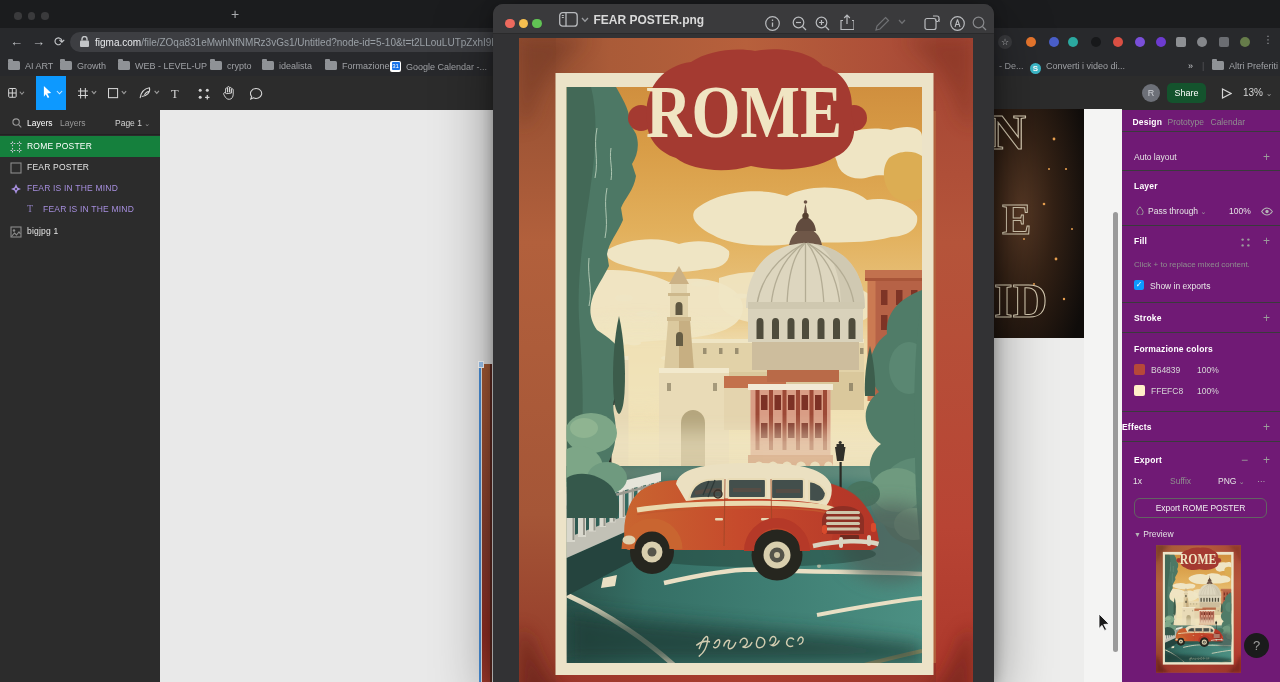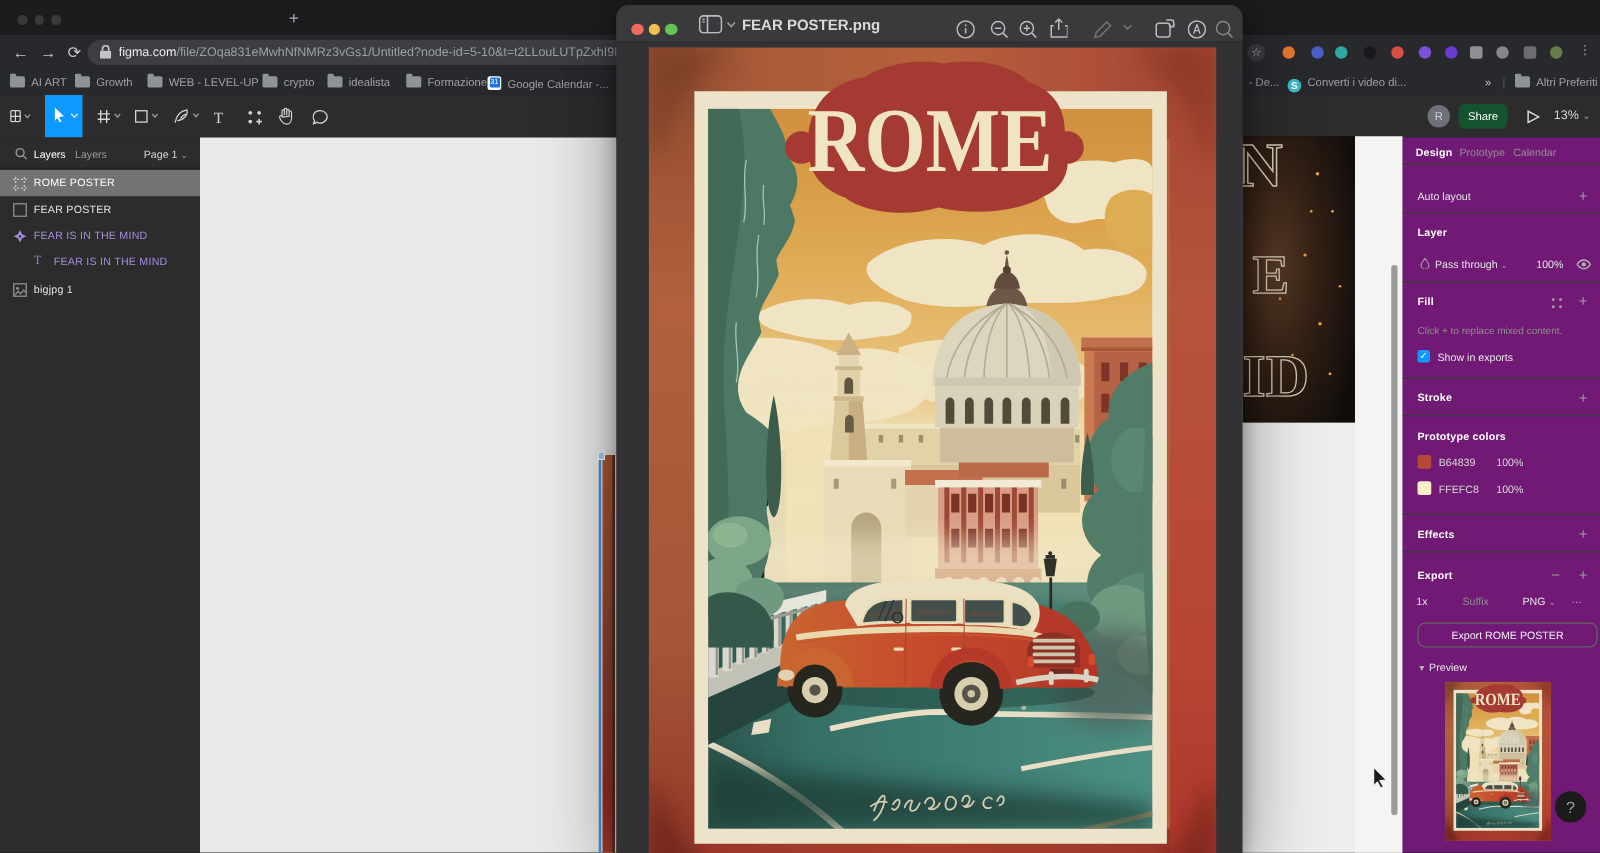--- a/index.html
+++ b/index.html
@@ -522,21 +522,21 @@
 <div id="lpanel" class="abs">
   <div id="lphead">
     <svg style="position:absolute;left:12px;top:8px" width="10" height="10" viewBox="0 0 11 11">
           <circle cx="4.5" cy="4.5" r="3.5" fill="none" stroke="#9a9a9a" stroke-width="1.2"></circle>
           <path d="M7.2 7.2l3 3" stroke="#9a9a9a" stroke-width="1.2"></path>
         </svg>
     <span style="position:absolute;left:27px;top:8px;font-weight:normal;color:#fff">Layers</span>
     <span style="position:absolute;left:60px;top:8px;color:#9a9a9a">Layers</span>
     <span style="position:absolute;left:115px;top:8px;color:#d5d5d5">Page 1 <span style="color:#9b9b9b;font-size:7px">⌄</span></span>
   </div>
-  <div class="lrow" style="top:25.5px;background:#737373">
+  <div class="lrow" style="top:25.5px;background:#15803d">
         <svg style="position:absolute;left:10px;top:5px" width="12" height="12" viewBox="0 0 12 12">
           <g stroke="#c9c9d6" stroke-width="1.1" stroke-dasharray="1.6 1.6">
             <path d="M2.5.5v11M9.5.5v11M.5 2.5h11M.5 9.5h11"></path>
           </g>
         </svg>
         <span class="nm" style="color:#fff">ROME POSTER</span>
       </div>
   <div class="lrow" style="top:46.8px">
         <svg style="position:absolute;left:10px;top:5px" width="12" height="12" viewBox="0 0 12 12">
           <rect x="1" y="1" width="10" height="10" fill="none" stroke="#8b8b8b" stroke-width="1.1"></rect>
@@ -638,41 +638,41 @@
     <span class="plus" style="top:8px">+</span>
     <span class="grey" style="position:absolute;left:12px;top:34px;font-size:8px">Click + to replace mixed content.</span>
     <span style="position:absolute;left:12px;top:54px;width:10px;height:10px;background:#0d99ff;border-radius:2px;color:#fff;font-size:8px;text-align:center;line-height:10px">✓</span>
     <span style="position:absolute;left:28px;top:55px;color:#e8e8e8">Show in exports</span>
   </div>
   <div class="sec" style="top:193px;height:30px">
         <span class="t" style="position:absolute;left:12px;top:10px">Stroke</span>
         <span class="plus" style="top:8px">+</span>
       </div>
   <div class="sec" style="top:223px;height:79px">
-        <span class="t" style="position:absolute;left:12px;top:11px">Prototype colors</span>
+        <span class="t" style="position:absolute;left:12px;top:11px">Formazione colors</span>
     <span style="position:absolute;left:12px;top:31px;width:11px;height:11px;background:#b64839;border-radius:2px"></span>
     <span style="position:absolute;left:29px;top:32px">B64839</span>
         <span style="position:absolute;left:75px;top:32px">100%</span>
     <span style="position:absolute;left:12px;top:52px;width:11px;height:11px;background:#ffefc8;border-radius:2px"></span>
     <span style="position:absolute;left:29px;top:53px">FFEFC8</span>
         <span style="position:absolute;left:75px;top:53px">100%</span>
   </div>
   <div class="sec" style="top:302px;height:30px">
-        <span class="t" style="position:absolute;left:12px;top:10px">Effects</span>
+        <span class="t" style="position:absolute;left:0;top:10px">Effects</span>
         <span class="plus" style="top:8px">+</span>
       </div>
   <div class="sec" style="top:332px;height:82px;border-bottom:none">
         <span class="t" style="position:absolute;left:12px;top:13px">Export</span>
     <span class="plus" style="right:32px;top:11px">−</span>
         <span class="plus" style="top:11px">+</span>
     <span style="position:absolute;left:11px;top:34px;color:#e4e4e4">1x</span>
     <span class="grey" style="position:absolute;left:48px;top:34px">Suffix</span>
     <span style="position:absolute;left:96px;top:34px;color:#e4e4e4">PNG <span style="color:#9b9b9b;font-size:7px">⌄</span></span>
     <span style="position:absolute;left:135px;top:32px;color:#b5b5b5">…</span>
-    <div style="position:absolute;left:12px;top:56px;width:144px;height:20px;border:1px solid #636363;border-radius:6px;color:#f0f0f0;text-align:center;line-height:19px">Export ROME POSTER</div>
+    <div style="position:absolute;left:12px;top:56px;width:133px;height:20px;border:1px solid #636363;border-radius:6px;color:#f0f0f0;text-align:center;line-height:19px">Export ROME POSTER</div>
   </div>
   <div style="position:absolute;left:12px;top:419px;color:#e4e4e4"><span style="font-size:7px;color:#b5b5b5">▼</span> Preview</div>
   <svg style="position:absolute;left:34px;top:435px" width="85" height="128" viewBox="0 0 454 680">
         <use href="#poster"></use>
       </svg>
   <div style="position:absolute;left:122px;top:523px;width:25px;height:25px;border-radius:50%;background:#1b1b1c;color:#9d9d9d;font-size:13px;text-align:center;line-height:25px">?</div>
 </div>
 
 <div id="pwin" class="abs">
   <div id="ptitle">

